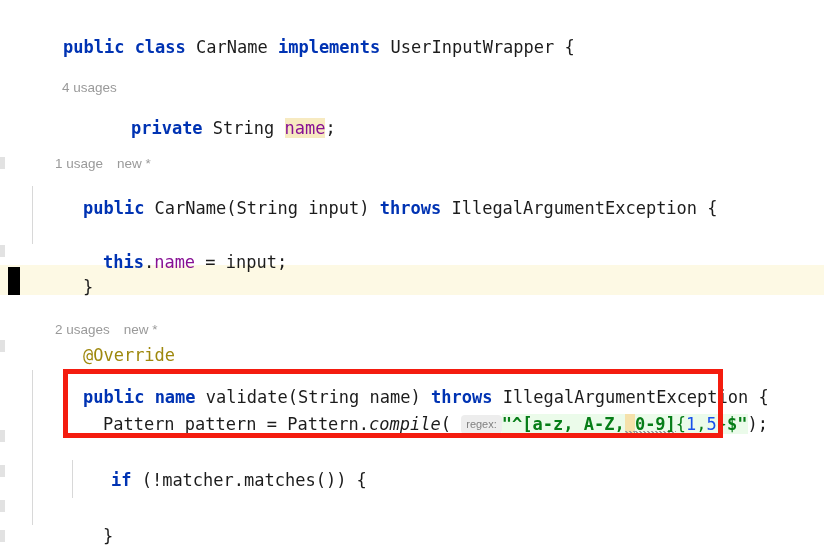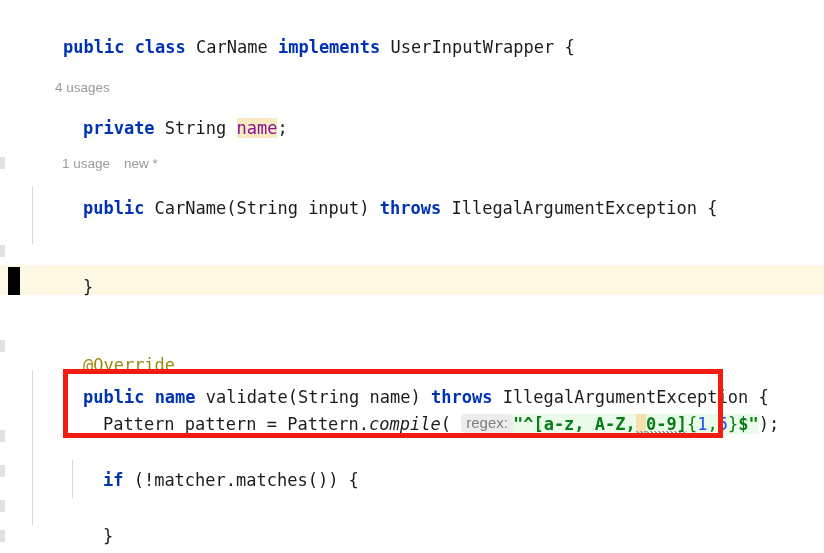--- a/index.html
+++ b/index.html
@@ -70,21 +70,21 @@
     position:absolute;
     font-family:"Liberation Sans","DejaVu Sans",sans-serif;
     font-size:13.5px;color:#9a9a9a;white-space:pre;
     line-height:20px;
   }
   .usage .nw{margin-left:14px;}
 
   .param-hint{
     display:inline-block;
     font-family:"Liberation Sans","DejaVu Sans",sans-serif;
-    font-size:15px;
+    font-size:11px;
     color:#808080;
     background:#ededed;
     border-radius:4px;
     padding:1px 5px 2px 5px;
     vertical-align:2px;
     line-height:16px;
   }
 
   
   .redbox{
@@ -113,59 +113,65 @@
   <div class="caret-block" style="left:8px;top:267px;"></div>
 
   <div class="indent-guide" style="left:32px;top:186px;height:58px;"></div>
   <div class="indent-guide" style="left:32px;top:370px;height:155px;"></div>
   <div class="indent-guide" style="left:72px;top:460px;height:38px;"></div>
 
   <div class="line pad-0" style="top:-4px;">
     <span class="kw">public</span><span class="plain"> </span><span class="kw">class</span><span class="plain"> CarName </span><span class="kw">implements</span><span class="plain"> UserInputWrapper {</span>
   </div>
 
-  <div class="usage" style="left:40px;top:58px;">
+  <div class="usage" style="left:47px;top:58px;">
     <span>4 usages</span>
   </div>
 
-  <div class="line pad-1" style="top:77px;">
+  <div class="line pad-1" style="top:77px;margin-left:48px;">
     <span class="kw">private</span><span class="plain"> String </span><span class="field-hl">name</span><span class="plain">;</span>
   </div>
 
-  <div class="usage" style="left:47px;top:134px;">
+  <div class="usage" style="left:40px;top:134px;">
     <span>1 usage</span><span class="nw">new *</span>
   </div>
 
   <div class="line pad-1" style="top:157px;">
     <span class="kw">public</span><span class="plain"> CarName(String input) </span><span class="kw">throws</span><span class="plain"> IllegalArgumentException {</span>
   </div>
 
 
+  <div class="line pad-2" style="top:211px;">
+    <span class="kw">this</span><span class="plain">.</span><span class="field">name</span><span class="plain"> = input;</span>
+  </div>
 
   <div class="line pad-1" style="top:236px;">
     <span class="plain">}</span>
   </div>
 
+  <div class="usage" style="left:40px;top:300px;">
+    <span>2 usages</span><span class="nw">new *</span>
+  </div>
 
-  <div class="line pad-1" style="top:314px;">
+  <div class="line pad-1" style="top:304px;">
     <span class="anno">@Override</span>
   </div>
 
   <div class="line pad-1" style="top:346px;">
     <span class="kw">public</span><span class="plain"> </span><span class="kw">name</span><span class="plain"> validate(String name) </span><span class="kw">throws</span><span class="plain"> IllegalArgumentException {</span>
   </div>
 
   <div class="line pad-2" style="top:373px;">
     <span class="plain">Pattern pattern = Pattern.</span><span class="plain mi">compile</span><span class="plain">(</span><span>&nbsp;</span><span class="param-hint">regex:</span><span class="str">"</span><span class="str">^[a-z, A-Z,</span><span class="str sel squiggle"> </span><span class="str squiggle">0-9]</span><span class="str-plain">{</span><span class="num">1</span><span class="str-plain">,</span><span class="num">5</span><span class="str-plain">}</span><span class="str">$</span><span class="str">"</span><span class="plain">);</span>
   </div>
 
 
   <div class="redbox" style="left:63px;top:369px;width:660px;height:69px;"></div>
 
-  <div class="line pad-2" style="top:429px;">
+  <div class="line pad-2" style="top:429px;margin-left:8px;">
     <span class="kw">if</span><span class="plain"> (!matcher.matches()) {</span>
   </div>
 
 
   <div class="line pad-2" style="top:485px;">
     <span class="plain">}</span>
   </div>
 
   <div class="line pad-1" style="top:513px;">
     

